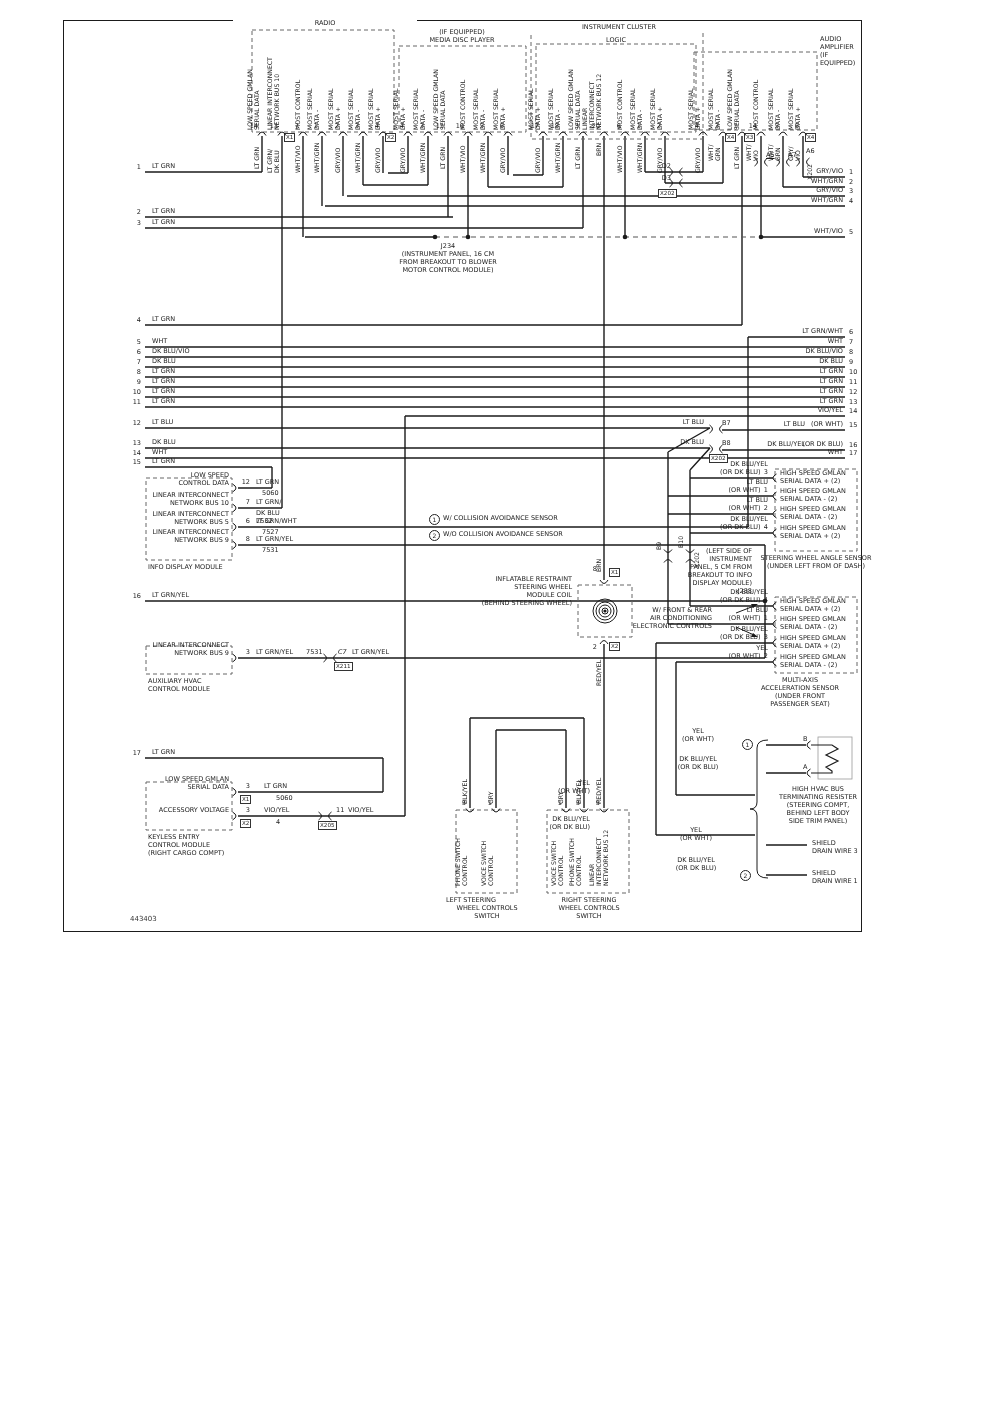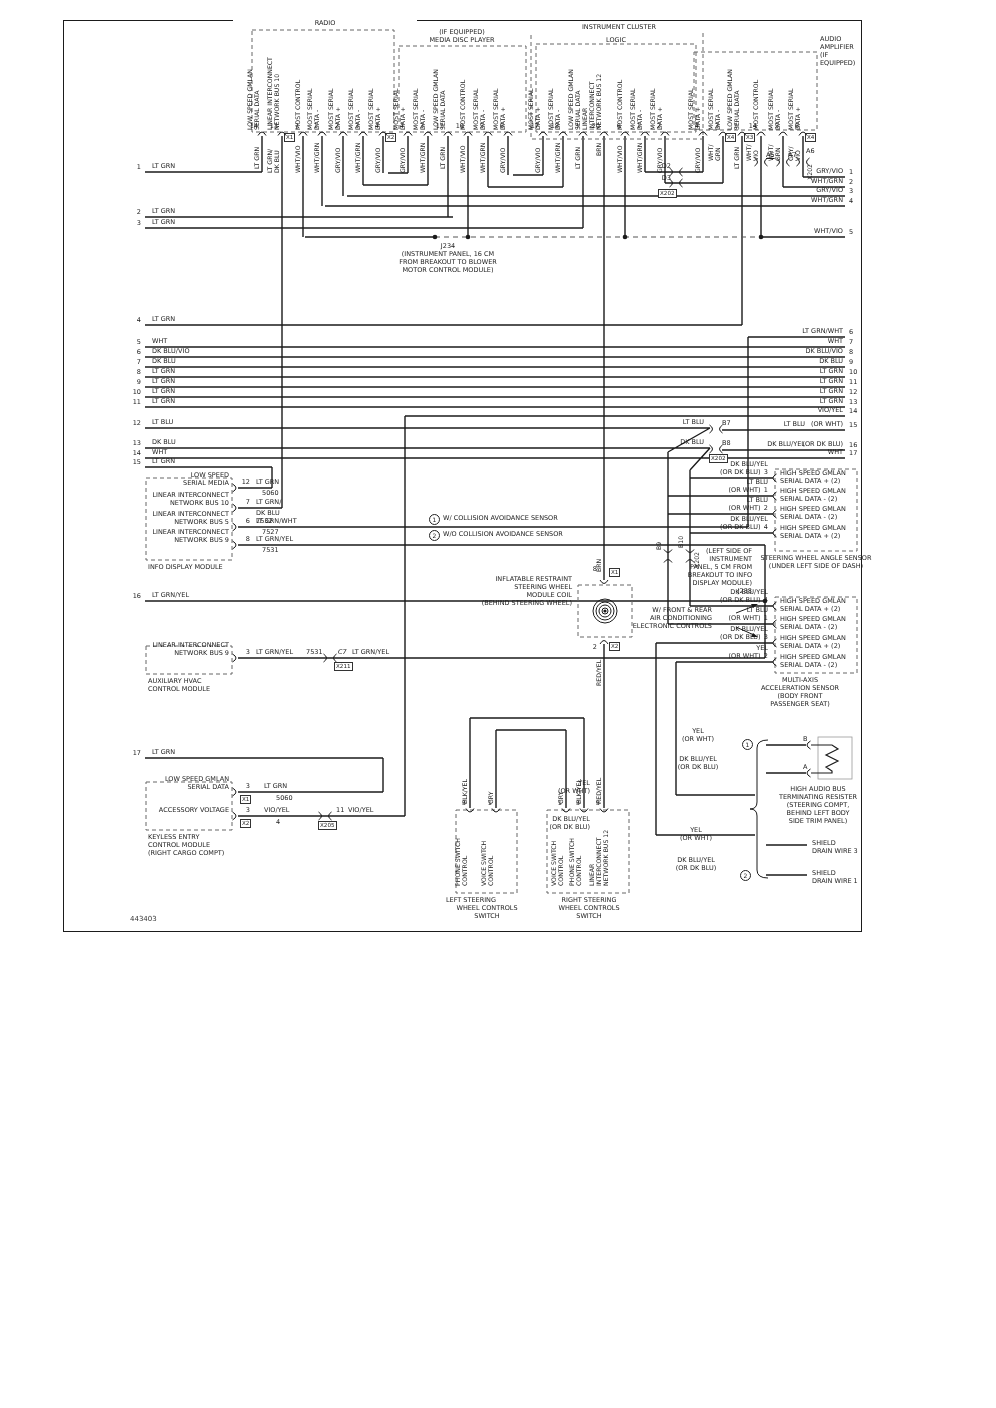--- a/index.html
+++ b/index.html
@@ -258,21 +258,21 @@
       <div class="lab r " style="left: 544px; width: 160px; top: 439px;">DK BLU</div>
       <div class="lab c " style="left: 358px; width: 180px; top: 243px;">J234</div>
       <div class="lab c " style="left: 358px; width: 180px; top: 251px;">(INSTRUMENT PANEL, 16 CM</div>
       <div class="lab c " style="left: 358px; width: 180px; top: 259px;">FROM BREAKOUT TO BLOWER</div>
       <div class="lab c " style="left: 358px; width: 180px; top: 267px;">MOTOR CONTROL MODULE)</div>
       <div class="circ" style="left: 429px; top: 514px;">1</div>
       <div class="lab " style="left: 443px; top: 515px;">W/ COLLISION AVOIDANCE SENSOR</div>
       <div class="circ" style="left: 429px; top: 530px;">2</div>
       <div class="lab " style="left: 443px; top: 531px;">W/O COLLISION AVOIDANCE SENSOR</div>
       <div class="lab r" style="left: 149px; width: 80px; top: 472px;">LOW SPEED
-SERIAL MEDIA</div>
+CONTROL DATA</div>
       <div class="lab r num" style="left: 90px; width: 160px; top: 479px;">12</div>
       <div class="lab " style="left: 256px; top: 479px;">LT GRN</div>
       <div class="lab " style="left: 262px; top: 490px;">5060</div>
       <div class="lab r" style="left: 149px; width: 80px; top: 492px;">LINEAR INTERCONNECT
 NETWORK BUS 10</div>
       <div class="lab r num" style="left: 90px; width: 160px; top: 499px;">7</div>
       <div class="lab " style="left: 256px; top: 499px;">LT GRN/</div>
       <div class="lab " style="left: 256px; top: 510px;">DK BLU</div>
       <div class="lab " style="left: 256px; top: 518px;">7532</div>
       <div class="lab r" style="left: 149px; width: 80px; top: 511px;">LINEAR INTERCONNECT
@@ -358,36 +358,36 @@
 SERIAL DATA - (2)</div>
       <div class="lab r" style="left: 680px; width: 88px; top: 626px;">DK BLU/YEL
 (OR DK BLU) 3</div>
       <div class="lab" style="left: 780px; top: 635px;">HIGH SPEED GMLAN
 SERIAL DATA + (2)</div>
       <div class="lab r" style="left: 680px; width: 88px; top: 645px;">YEL
 (OR WHT) 2</div>
       <div class="lab" style="left: 780px; top: 654px;">HIGH SPEED GMLAN
 SERIAL DATA - (2)</div>
       <div class="lab c " style="left: 726px; width: 180px; top: 555px;">STEERING WHEEL ANGLE SENSOR</div>
-      <div class="lab c " style="left: 726px; width: 180px; top: 563px;">(UNDER LEFT SIDE OF DASH)</div>
+      <div class="lab c " style="left: 726px; width: 180px; top: 563px;">(UNDER LEFT FROM OF DASH)</div>
       <div class="lab c " style="left: 710px; width: 180px; top: 677px;">MULTI-AXIS</div>
       <div class="lab c " style="left: 710px; width: 180px; top: 685px;">ACCELERATION SENSOR</div>
-      <div class="lab c " style="left: 710px; width: 180px; top: 693px;">(BODY FRONT</div>
+      <div class="lab c " style="left: 710px; width: 180px; top: 693px;">(UNDER FRONT</div>
       <div class="lab c " style="left: 710px; width: 180px; top: 701px;">PASSENGER SEAT)</div>
       <div class="vlab" style="left: 654.5px; height: 13px; width: 9px; top: 537px;">B9</div>
       <div class="vlab" style="left: 676.5px; height: 17px; width: 9px; top: 531px;">B10</div>
       <div class="vlab" style="left: 692.5px; height: 22px; width: 9px; top: 546px;">X202</div>
       <div class="circ" style="left: 742px; top: 739px;">1</div>
       <div class="lab c " style="left: 608px; width: 180px; top: 728px;">YEL</div>
       <div class="lab c " style="left: 608px; width: 180px; top: 736px;">(OR WHT)</div>
       <div class="lab num" style="left: 803px; top: 736px;">B</div>
       <div class="lab c " style="left: 608px; width: 180px; top: 756px;">DK BLU/YEL</div>
       <div class="lab c " style="left: 608px; width: 180px; top: 764px;">(OR DK BLU)</div>
       <div class="lab num" style="left: 803px; top: 764px;">A</div>
-      <div class="lab c " style="left: 728px; width: 180px; top: 786px;">HIGH AUDIO BUS</div>
+      <div class="lab c " style="left: 728px; width: 180px; top: 786px;">HIGH HVAC BUS</div>
       <div class="lab c " style="left: 728px; width: 180px; top: 794px;">TERMINATING RESISTER</div>
       <div class="lab c " style="left: 728px; width: 180px; top: 802px;">(STEERING COMPT,</div>
       <div class="lab c " style="left: 728px; width: 180px; top: 810px;">BEHIND LEFT BODY</div>
       <div class="lab c " style="left: 728px; width: 180px; top: 818px;">SIDE TRIM PANEL)</div>
       <div class="lab r " style="left: 430px; width: 160px; top: 780px;">YEL</div>
       <div class="lab r " style="left: 430px; width: 160px; top: 788px;">(OR WHT)</div>
       <div class="lab r " style="left: 430px; width: 160px; top: 816px;">DK BLU/YEL</div>
       <div class="lab r " style="left: 430px; width: 160px; top: 824px;">(OR DK BLU)</div>
       <div class="lab c " style="left: 606px; width: 180px; top: 827px;">YEL</div>
       <div class="lab c " style="left: 606px; width: 180px; top: 835px;">(OR WHT)</div>

